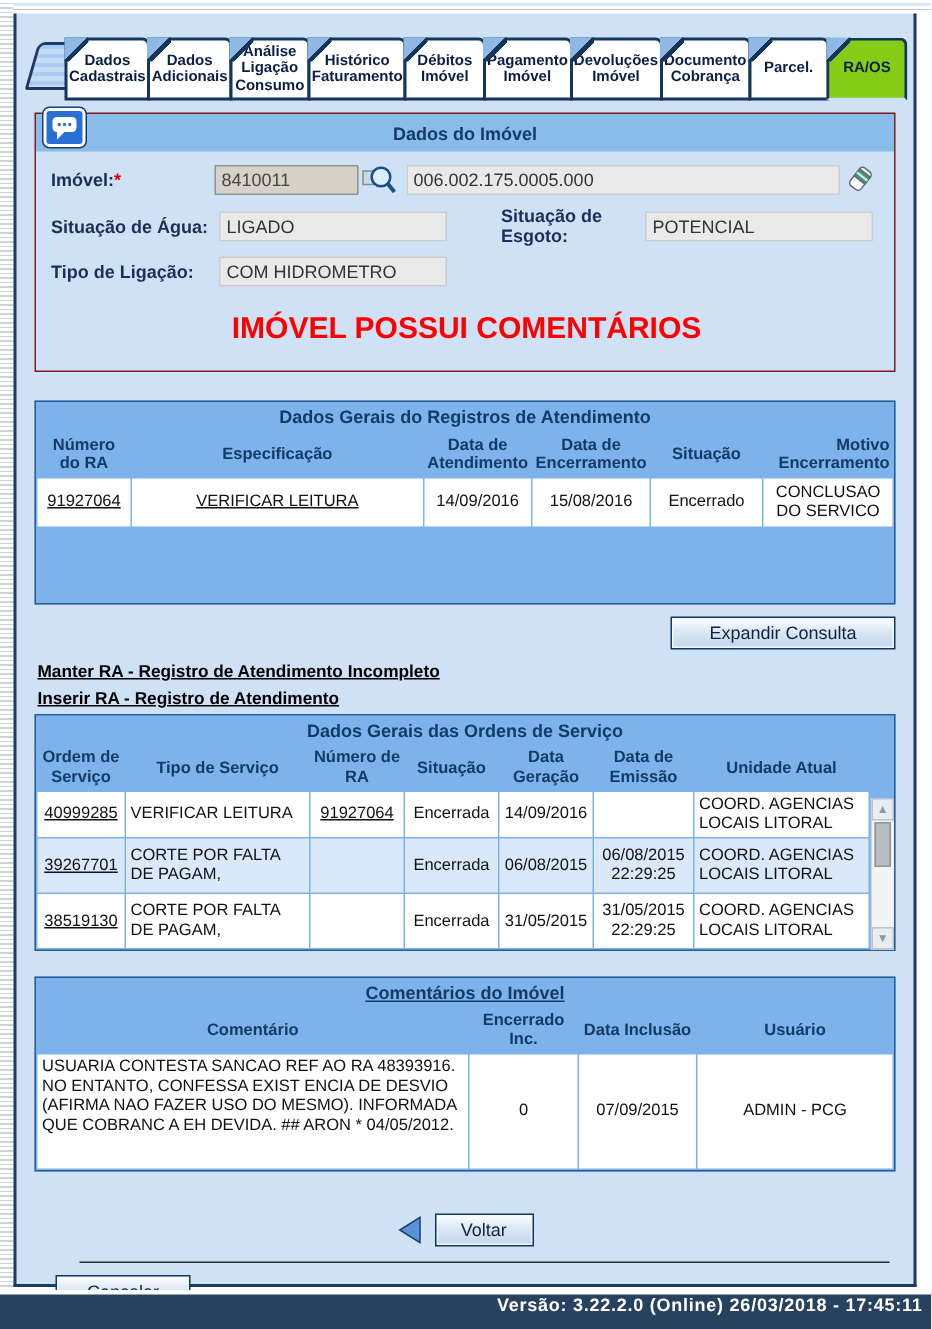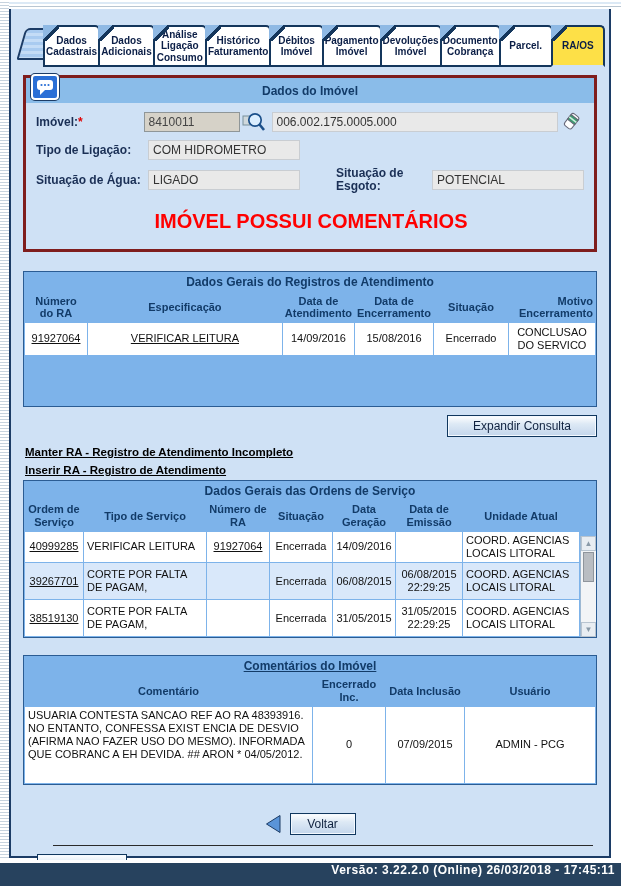--- a/index.html
+++ b/index.html
@@ -21,26 +21,26 @@
   .tabs-decor { position:absolute; left:6px; top:3px; width:58px; height:32px;
     border:2px solid #1c3c66; border-radius:5px 2px 2px 2px; transform:skewX(-16deg);
     background:repeating-linear-gradient(180deg,#a9cbf0 0 3px,#c4dcf6 3px 6px); }
   .tabs { position:absolute; left:30px; right:0; top:0; bottom:0; display:flex; }
   .tab { position:relative; flex:1; background:#ffffff; border:2px solid #14365c;
     border-radius:0 5px 0 0; margin-left:-2px; display:flex; align-items:center; justify-content:center;
     cursor:pointer; }
   .tab .corner { position:absolute; top:-2px; left:-2px; width:16px; height:16px;
     background:linear-gradient(135deg,#8fb9e4 0 46%,#14365c 46% 60%,rgba(0,0,0,0) 60%); }
   .tab-label { font-size:10px; font-weight:bold; color:#0b1e46; text-align:center; line-height:1.15; padding:1px 1px; }
-  .tab.active { background:#fde047; border-bottom-color:#cfe1f5; }
+  .tab.active { background:#84cc16; border-bottom-color:#cfe1f5; }
 
   .content { padding:8px 12px 0 12px; }
 
   
-  .form-box { border:3px solid #7f1d1d; background:#cfe1f5; }
+  .form-box { border:1px solid #7f1d1d; background:#cfe1f5; }
   .form-header { position:relative; height:25px; background:#8abce9; display:flex; align-items:center; justify-content:center; }
   .form-title { font-size:12px; font-weight:bold; color:#123b68; }
   .chat-btn { position:absolute; left:5px; top:-4px; width:28px; height:26px; background:#2a6fd6;
     border:2px solid #ffffff; border-radius:4px; box-shadow:0 0 0 1px #1c3c66; display:flex; align-items:center; justify-content:center; cursor:pointer; }
   .form-body { padding:8px 8px 4px 10px; }
   .frow { display:flex; align-items:center; margin-bottom:7px; }
   .flabel { font-size:12px; font-weight:bold; color:#1a2f55; }
   .req { color:#e00000; font-weight:bold; }
   .lbl-w { width:112px; }
   .inp { font-size:12px; color:#333; height:20px; padding:2px 4px; font-family:"Liberation Sans",sans-serif; }
@@ -186,28 +186,28 @@
               <svg width="22" height="22" viewBox="0 0 22 22">
                 <g transform="rotate(38 11 11)">
                   <rect x="6.5" y="2.5" width="9" height="15" rx="2.5" fill="#ffffff" stroke="#667"></rect>
                   <path d="M6.5 5 h9 v6 h-9 z" fill="#3d9970" stroke="#667"></path>
                   <rect x="6.5" y="7.3" width="9" height="1.6" fill="#cdeedd"></rect>
                 </g>
               </svg>
             </button>
           </div>
           <div class="frow">
-            <span class="flabel lbl-w">Tipo de Ligação:</span>
-            <input class="inp inp-flat inp-mid" readonly="" value="COM HIDROMETRO" style="">
-          </div>
-          <div class="frow">
             <span class="flabel lbl-w">Situação de Água:</span>
             <input class="inp inp-flat inp-mid" readonly="" value="LIGADO" style="">
             <span class="flabel esgoto-lbl">Situação de Esgoto:</span>
             <input class="inp inp-flat inp-mid" readonly="" value="POTENCIAL" style="">
+          </div>
+          <div class="frow">
+            <span class="flabel lbl-w">Tipo de Ligação:</span>
+            <input class="inp inp-flat inp-mid" readonly="" value="COM HIDROMETRO" style="">
           </div>
           <div class="warning">IMÓVEL POSSUI COMENTÁRIOS</div>
         </div>
       </div>
 
       <div class="blue-box" style="margin-top:19px;">
         <table class="btable">
           <tbody>
               <tr>
                 <td class="title-cell" colspan="6">Dados Gerais do Registros de Atendimento</td>

